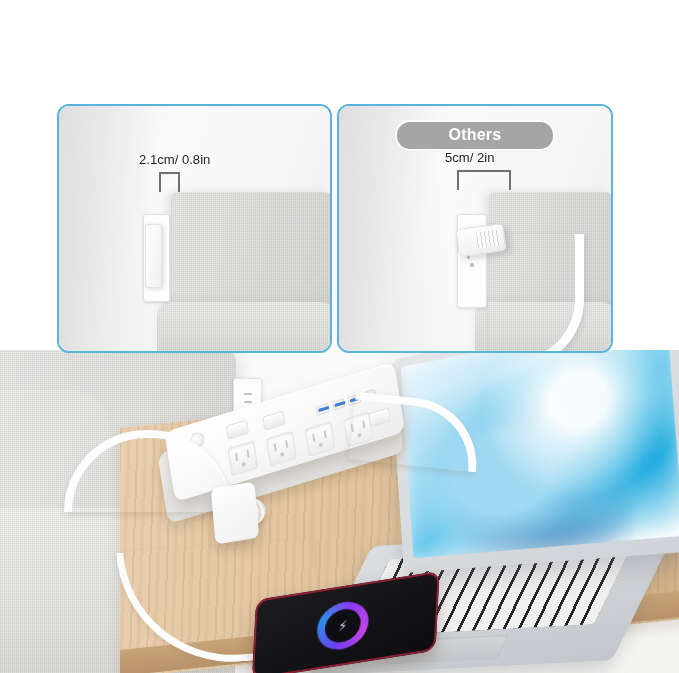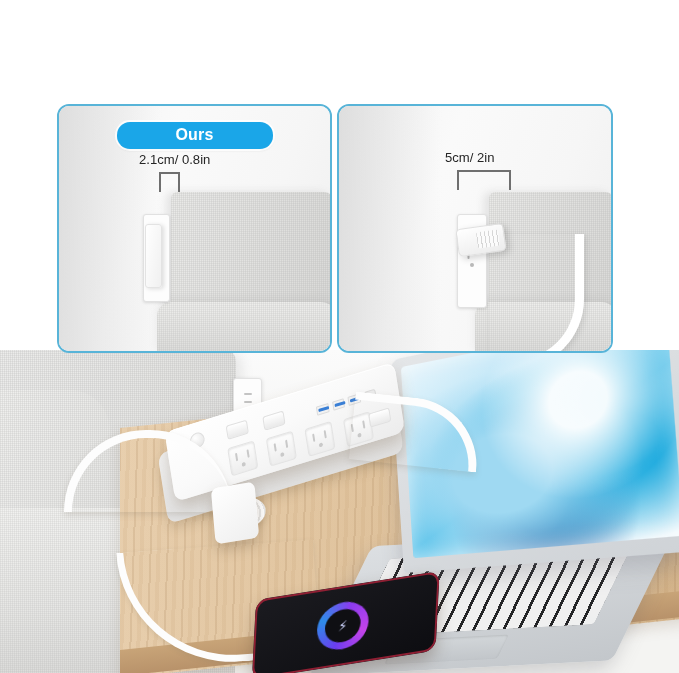--- a/index.html
+++ b/index.html
@@ -356,40 +356,40 @@
         <div class="sofa-back ours-sofa-back"></div>
         <div class="sofa-seat ours-sofa-seat"></div>
         <div class="outlet ours-outlet">
           <div class="slotpair" style="top:26px"><span class="slot"></span><span class="slot r"></span></div>
           <div class="ground" style="top:42px"></div>
         </div>
         <div class="flat-plug"></div>
         <div class="bracket bracket-ours"></div>
         <div class="measure measure-ours">2.1cm/ 0.8in</div>
       </div>
-      <div class="badge badge-ours">Ours</div>
     </div>
 
     <div class="panel panel-others">
       <div class="scene">
         <div class="wall"></div>
         <div class="wall-shadow"></div>
         <div class="sofa-back others-sofa-back"></div>
         <div class="sofa-seat others-sofa-seat"></div>
         <div class="outlet others-outlet">
           <div class="slotpair" style="top:30px"><span class="slot"></span><span class="slot r"></span></div>
           <div class="ground" style="top:48px"></div>
         </div>
         <div class="bulky-cord"></div>
         <div class="bulky-plug">
           <div class="ridges"></div>
         </div>
         <div class="bracket bracket-others"></div>
         <div class="measure measure-others">5cm/ 2in</div>
       </div>
+      <div class="badge badge-others">Others</div>
     </div>
 
   </div>
 
   <div class="photo">
     <div class="photo-wall"></div>
 
     <div class="big-sofa-back"></div>
     <div class="big-sofa-arm"></div>
     <div class="big-sofa-seat"></div>

